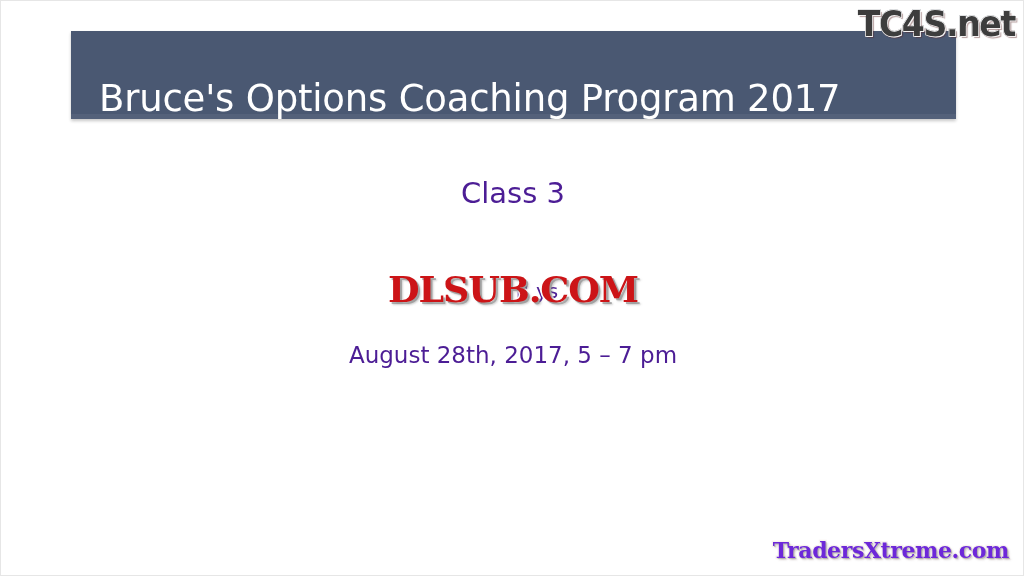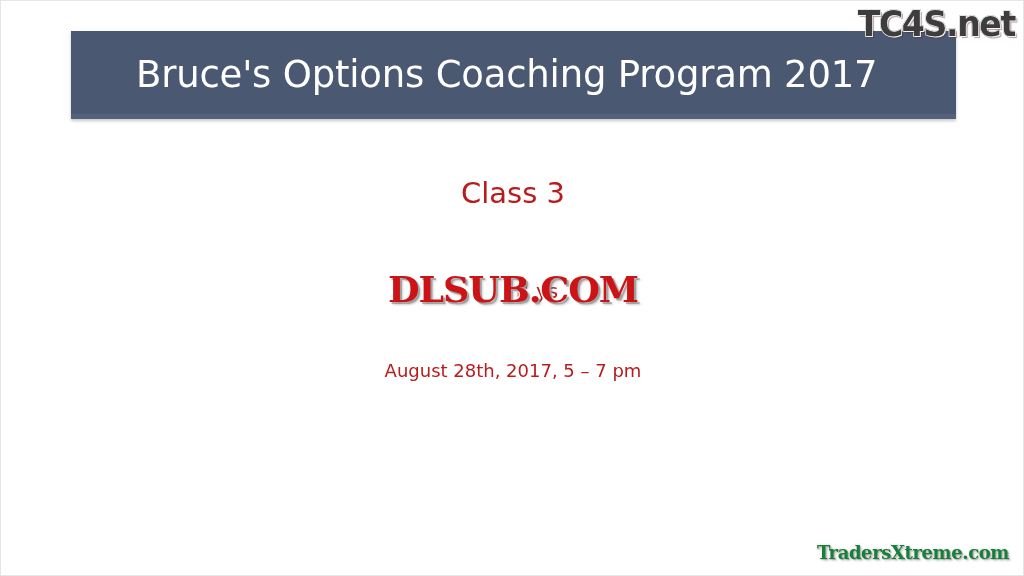--- a/index.html
+++ b/index.html
@@ -27,23 +27,23 @@
   
   #title-bar {
     position: absolute;
     left: 70px;
     top: 30px;
     width: 885px;
     height: 88px;
     background: #4a5872;
     box-shadow: 0 2px 3px rgba(0,0,0,0.22);
     display: flex;
-    align-items: center;
+    align-items: flex-end;
     box-sizing: border-box;
-    padding-left: 65px;
+    padding-left: 28px;
     padding-right: 24px;
   }
   #title-bar::after {
     content: "";
     position: absolute;
     left: 0;
     right: 0;
     bottom: 0;
     height: 5px;
     background: rgba(255,255,255,0.06);
@@ -60,21 +60,21 @@
 
   
   #body-block {
     position: absolute;
     left: 0;
     top: 160px;
     width: 1024px;
     text-align: center;
   }
   .body-line {
-    color: #b91c1c;
+    color: #4c1d95;
     font-family: "DejaVu Sans", "Liberation Sans", sans-serif;
     font-weight: 400;
     white-space: nowrap;
   }
   #subtitle-class {
     font-size: 29px;
     line-height: 1;
     margin-top: 18px;
   }
   #topic-row {
@@ -84,22 +84,22 @@
     line-height: 34px;
   }
   #topic-line {
     font-size: 20px;
     position: relative;
     z-index: 1;
     display: inline-block;
     margin-left: 48px;
   }
   #date-line {
-    font-size: 18px;
-    margin-top: 54px;
+    font-size: 23px;
+    margin-top: 36px;
     line-height: 1;
   }
 
   
   #dlsub-watermark {
     position: absolute;
     left: 50%;
     top: 50%;
     transform: translate(-50%, -52%) scaleX(1.04);
     z-index: 5;
@@ -143,23 +143,23 @@
   }
 
   
   #tradersxtreme-watermark {
     position: absolute;
     right: 14px;
     bottom: 12px;
     z-index: 9;
     font-family: "DejaVu Serif", "Liberation Serif", serif;
     font-weight: 700;
-    font-size: 18px;
+    font-size: 22px;
     letter-spacing: -0.4px;
-    color: #15803d;
+    color: #6d28d9;
     white-space: nowrap;
     -webkit-text-stroke: 2.5px #f7f2f0;
     paint-order: stroke fill;
     text-shadow:
       1px 1px 0 rgba(150,150,150,0.5),
       2px 2px 2px rgba(140,120,120,0.35);
     pointer-events: none;
   }
 </style>
 </head>

